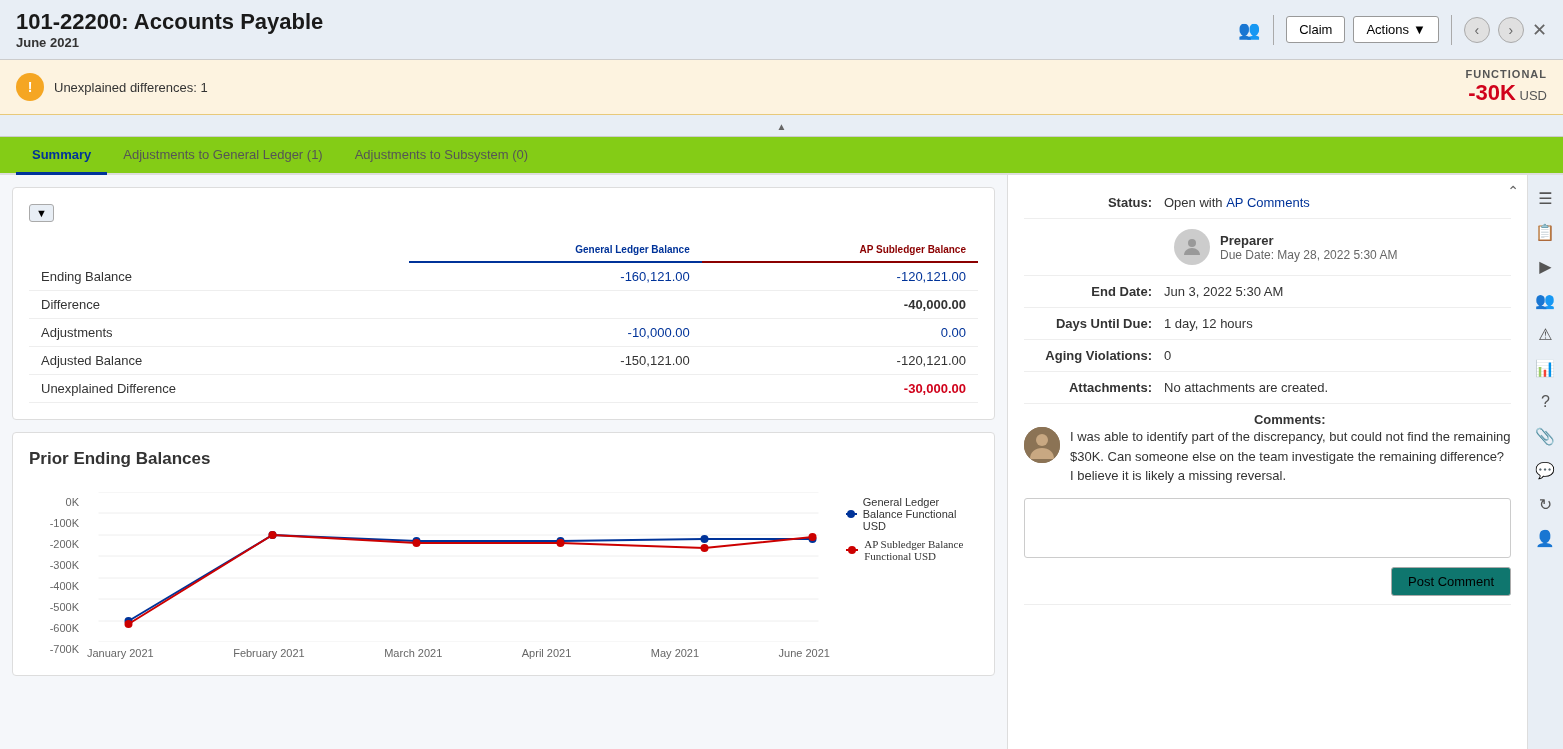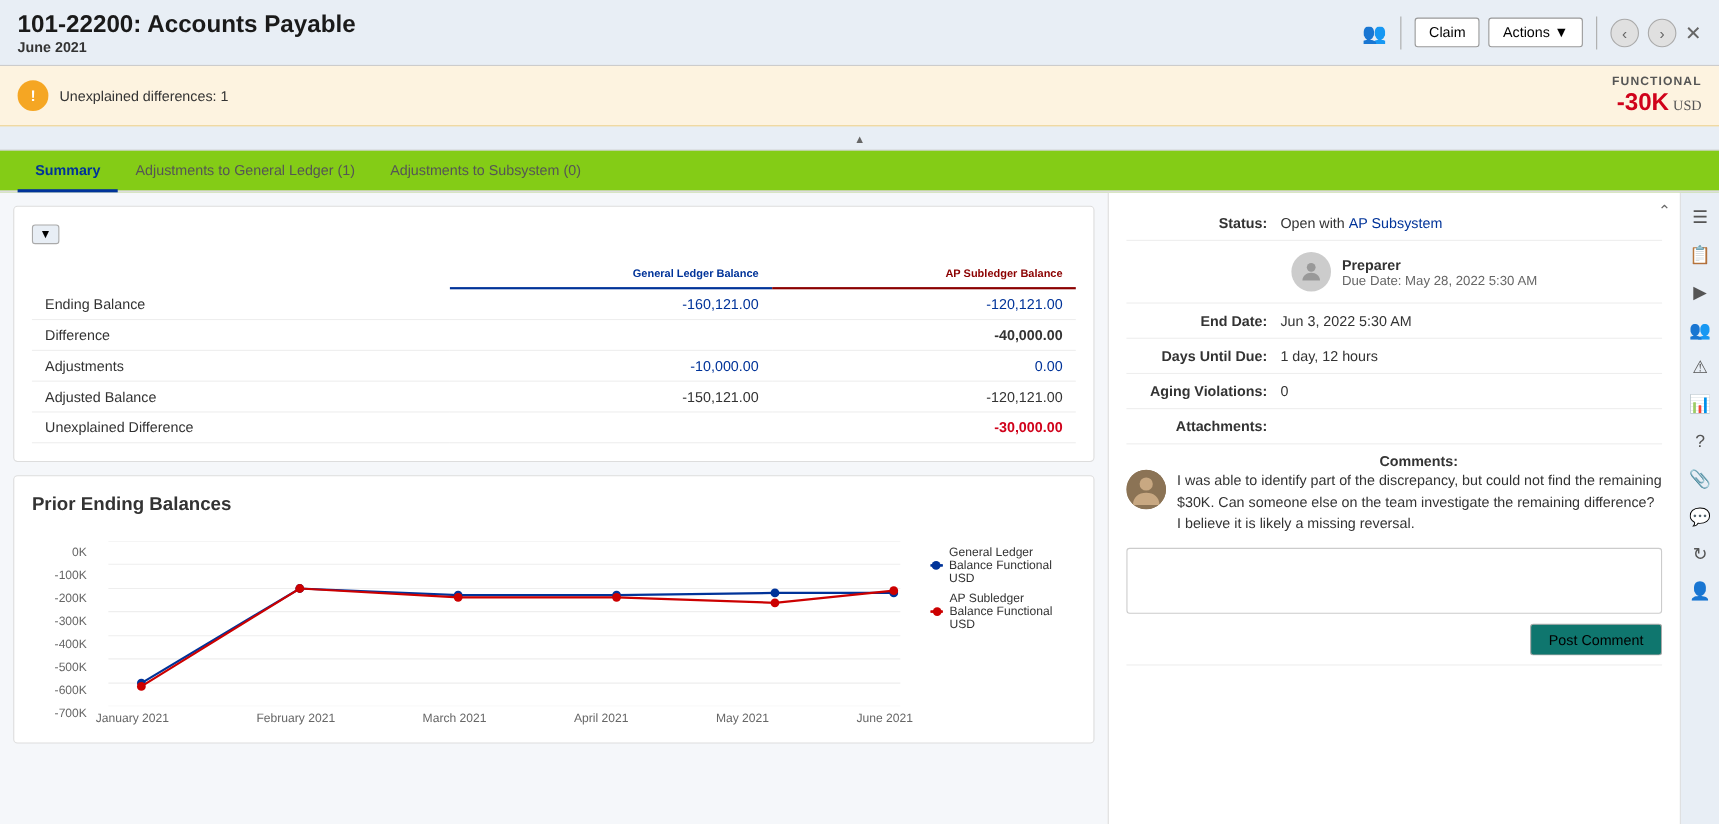--- a/index.html
+++ b/index.html
@@ -61,21 +61,21 @@
     .warning-icon {
       width: 28px; height: 28px;
       background: #f5a623;
       border-radius: 50%;
       display: flex; align-items: center; justify-content: center;
       color: white; font-weight: bold; font-size: 14px;
     }
     .warning-right { text-align: right; }
     .functional-label { font-size: 11px; color: #555; font-weight: bold; letter-spacing: 1px; }
     .functional-amount { font-size: 22px; font-weight: bold; color: #d0021b; }
-    .functional-currency { font-size: 13px; color: #555; font-family: Liberation Serif, serif; }
+    .functional-currency { font-size: 13px; color: #555; }
 
     
     .collapse-bar {
       background: #e8eef5;
       text-align: center;
       padding: 3px;
       cursor: pointer;
       border-bottom: 1px solid #ccc;
     }
     .collapse-bar span { font-size: 10px; color: #666; }
@@ -428,40 +428,40 @@
           </div>
         </div>
 
         <div style="width:140px; font-size:11px; padding: 4px 8px; display:flex; flex-direction:column; gap:6px;">
           <div style="display:flex; align-items:center; gap:6px;">
             <span style="display:inline-block; width:20px; height:2px; background:#003399; border-bottom:2px solid #003399; position:relative;">
               <span style="position:absolute; left:50%; top:-3px; transform:translateX(-50%); width:8px; height:8px; background:#003399; border-radius:50%;"></span>
             </span>
             <span>General Ledger Balance Functional USD</span>
           </div>
-          <div style="display:flex; align-items:center; gap:6px;">
+          <div style="display:flex; align-items:center; gap:6px;font-family:Liberation Serif, serif;">
             <span style="display:inline-block; width:20px; height:2px; background:#cc0000; border-bottom:2px solid #cc0000; position:relative;">
               <span style="position:absolute; left:50%; top:-3px; transform:translateX(-50%); width:8px; height:8px; background:#cc0000; border-radius:50%;"></span>
             </span>
             <span>AP Subledger Balance Functional USD</span>
           </div>
         </div>
       </div>
     </div>
 
   </div>
 
   <div class="right-panel">
     <button class="collapse-right-btn">⌃</button>
     <div class="right-panel-content">
 
       <div class="info-row">
         <div class="info-label">Status:</div>
         <div class="info-value">
-          <span>Open with</span>&nbsp;<a class="link">AP Subsystem</a>
+          <span>Open with</span>&nbsp;<a class="link">AP Comments</a>
         </div>
       </div>
 
       <div class="preparer-row">
         <div style="width:140px; text-align:right; padding-right:12px; flex-shrink:0;"></div>
         <div class="avatar">
           <svg width="24" height="24" viewBox="0 0 24 24" fill="#999">
             <circle cx="12" cy="8" r="4"></circle>
             <path d="M4 20c0-4 3.6-7 8-7s8 3 8 7"></path>
           </svg>
@@ -482,20 +482,21 @@
         <div class="info-value">1 day, 12 hours</div>
       </div>
 
       <div class="info-row">
         <div class="info-label">Aging Violations:</div>
         <div class="info-value">0</div>
       </div>
 
       <div class="info-row">
         <div class="info-label">Attachments:</div>
+        <div class="info-value">No attachments are created.</div>
       </div>
 
       <div class="info-row" style="align-items:center;flex-direction:column;">
         <div class="info-label">Comments:</div>
         <div class="info-value">
           <div class="comment-box">
             <div class="commenter-avatar">
               
               <svg width="36" height="36" viewBox="0 0 36 36">
                 <rect width="36" height="36" fill="#8B7355"></rect>

